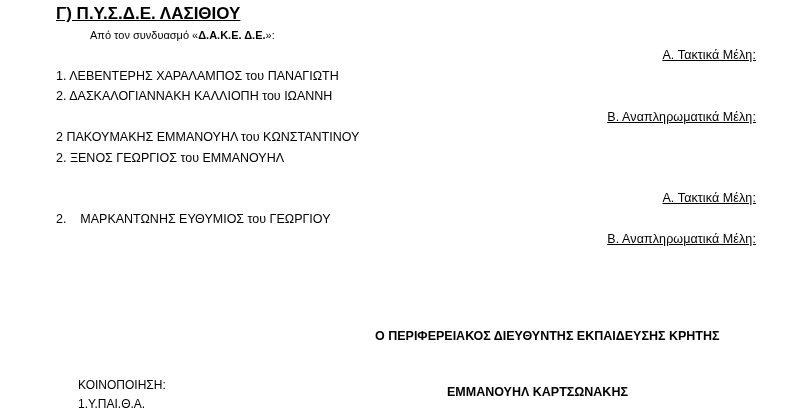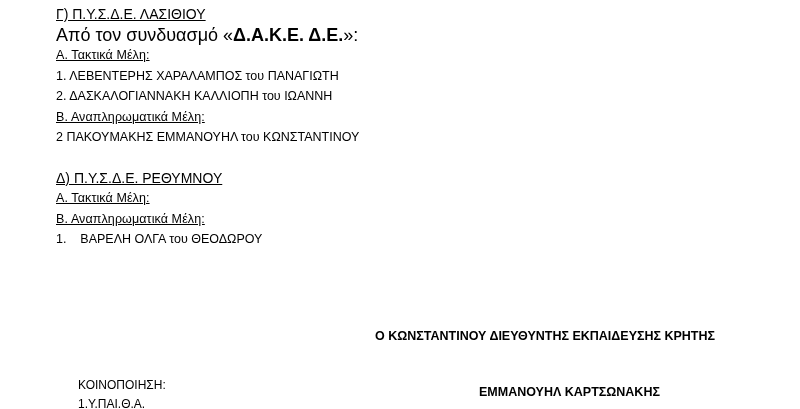--- a/index.html
+++ b/index.html
@@ -27,29 +27,29 @@
     top: 4px;
     width: 700px;
   }
   .line {
     font-size: 12.5px;
     line-height: 20.5px;
     white-space: pre;
     letter-spacing: 0.1px;
   }
   .bold { font-weight: bold; }
-  .underline { text-decoration: underline; }
+  .underline { text-decoration: underline; text-align: right; }
   .spacer { height: 20px; }
   .section-head {
-    font-weight: normal;
+    font-weight: bold;
     text-decoration: underline;
-    font-size: 14px;
+    font-size: 17px;
     line-height: 20.5px;
   }
-  .intro { font-size: 18px; line-height: 20.5px; }
+  .intro { font-size: 11px; line-height: 20.5px; margin-left: 34px; }
   .member-line {
     font-size: 12.5px;
     line-height: 20.5px;
     font-weight: normal;
     white-space: pre;
   }
   .signature-block {
     position: absolute;
     left: 375px;
     top: 326px;
@@ -58,21 +58,20 @@
     line-height: 20px;
     font-weight: bold;
   }
   .sig-name {
     position: absolute;
     left: 447px;
     top: 382px;
     font-size: 12.5px;
     font-weight: bold;
     line-height: 20px;
-    margin-left: 32px;
   }
   .notify-block {
     position: absolute;
     left: 78px;
     top: 376px;
     font-size: 12px;
     line-height: 19px;
     font-weight: bold;
   }
   .notify-block .notify-title { text-decoration: none; font-weight: normal; }
@@ -88,33 +87,33 @@
     <div class="section-head">Γ)  Π.Υ.Σ.Δ.Ε. ΛΑΣΙΘΙΟΥ</div>
 
     <div class="intro"><span>Από τον συνδυασμό «</span><span class="bold">Δ.Α.Κ.Ε. Δ.Ε.</span><span>»:</span></div>
 
     <div class="line underline">Α. Τακτικά Μέλη:</div>
     <div class="member-line">1. ΛΕΒΕΝΤΕΡΗΣ ΧΑΡΑΛΑΜΠΟΣ του ΠΑΝΑΓΙΩΤΗ</div>
     <div class="member-line">2. ΔΑΣΚΑΛΟΓΙΑΝΝΑΚΗ ΚΑΛΛΙΟΠΗ του ΙΩΑΝΝΗ</div>
 
     <div class="line underline">Β. Αναπληρωματικά Μέλη:</div>
     <div class="member-line">2 ΠΑΚΟΥΜΑΚΗΣ ΕΜΜΑΝΟΥΗΛ του ΚΩΝΣΤΑΝΤΙΝΟΥ</div>
+    <div class="member-line">2. ΞΕΝΟΣ ΓΕΩΡΓΙΟΣ του ΕΜΜΑΝΟΥΗΛ</div>
 
     <div class="spacer"></div>
 
-    <div class="section-head">Δ)  Π.Υ.Σ.Δ.Ε. ΡΕΘΥΜΝΟΥ</div>
 
     <div class="line underline">Α. Τακτικά Μέλη:</div>
+    <div class="member-line">2.    ΜΑΡΚΑΝΤΩΝΗΣ ΕΥΘΥΜΙΟΣ του ΓΕΩΡΓΙΟΥ</div>
 
     <div class="line underline">Β. Αναπληρωματικά Μέλη:</div>
-    <div class="member-line">1.    ΒΑΡΕΛΗ ΟΛΓΑ του ΘΕΟΔΩΡΟΥ</div>
 
   </div>
 
-  <div class="signature-block">Ο ΚΩΝΣΤΑΝΤΙΝΟΥ ΔΙΕΥΘΥΝΤΗΣ ΕΚΠΑΙΔΕΥΣΗΣ ΚΡΗΤΗΣ</div>
+  <div class="signature-block">Ο ΠΕΡΙΦΕΡΕΙΑΚΟΣ ΔΙΕΥΘΥΝΤΗΣ ΕΚΠΑΙΔΕΥΣΗΣ ΚΡΗΤΗΣ</div>
   <div class="sig-name">ΕΜΜΑΝΟΥΗΛ ΚΑΡΤΣΩΝΑΚΗΣ</div>
 
   <div class="notify-block">
     <div class="notify-title">ΚΟΙΝΟΠΟΙΗΣΗ:</div>
     <div class="notify-item">1.Υ.ΠΑΙ.Θ.Α.</div>
   </div>
 
 </div>
 
 </body></html>

